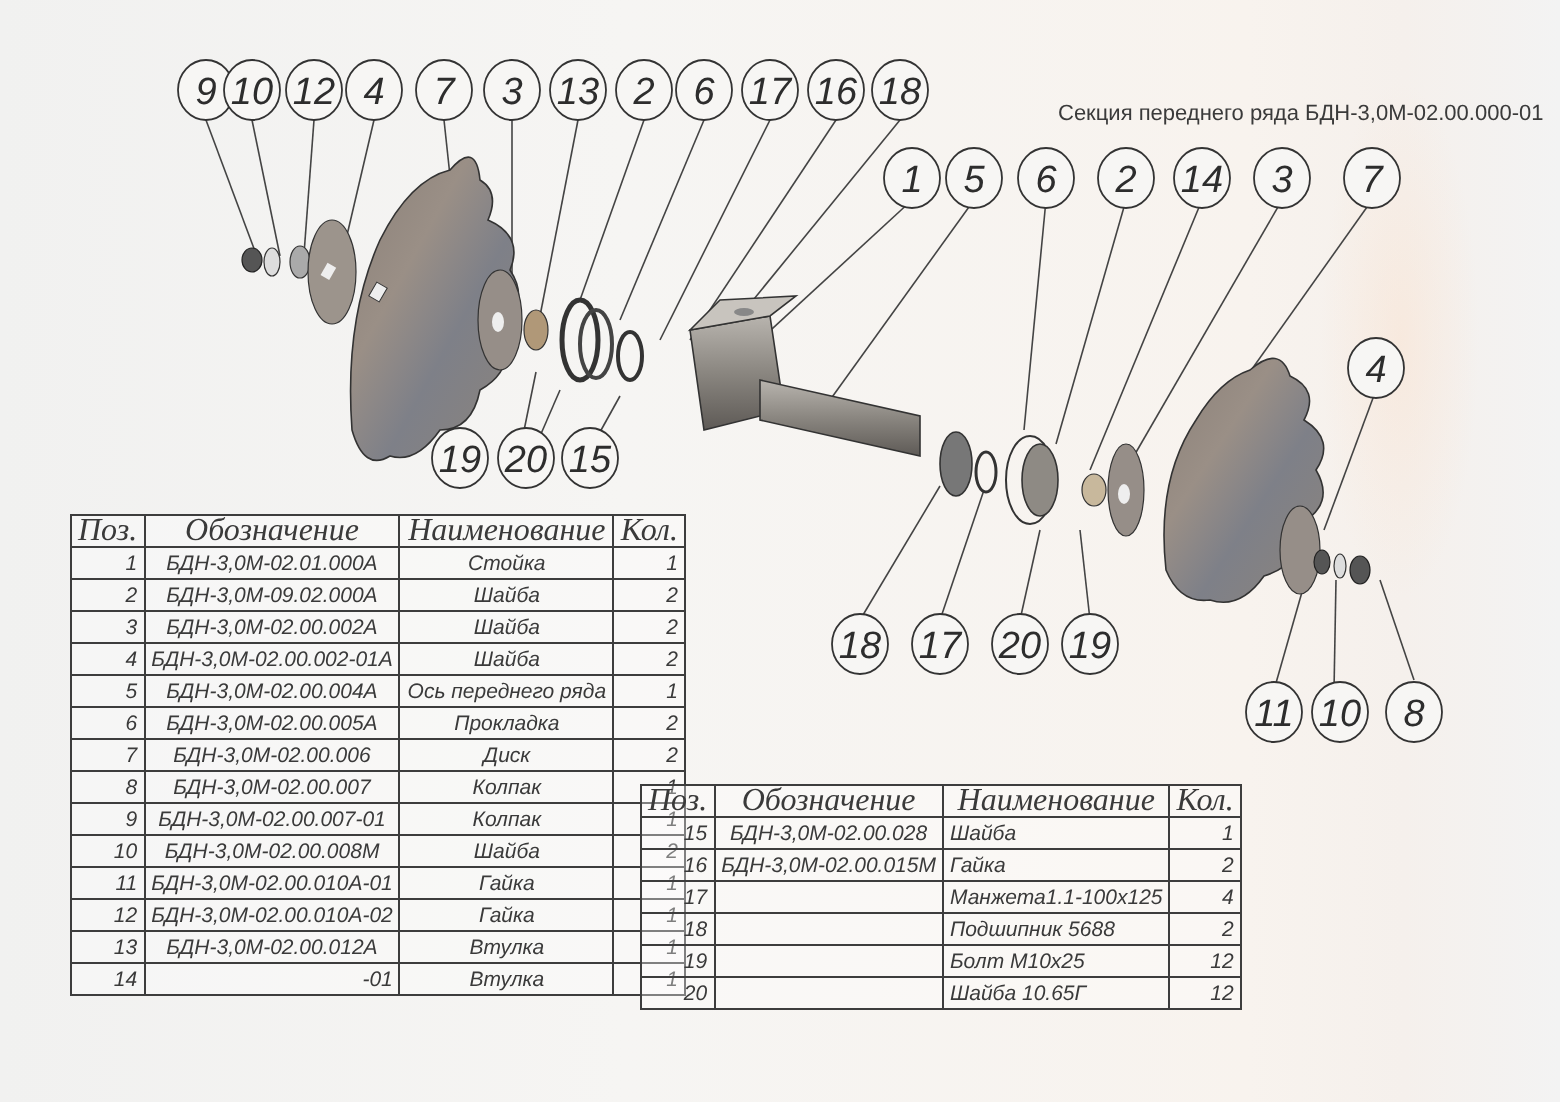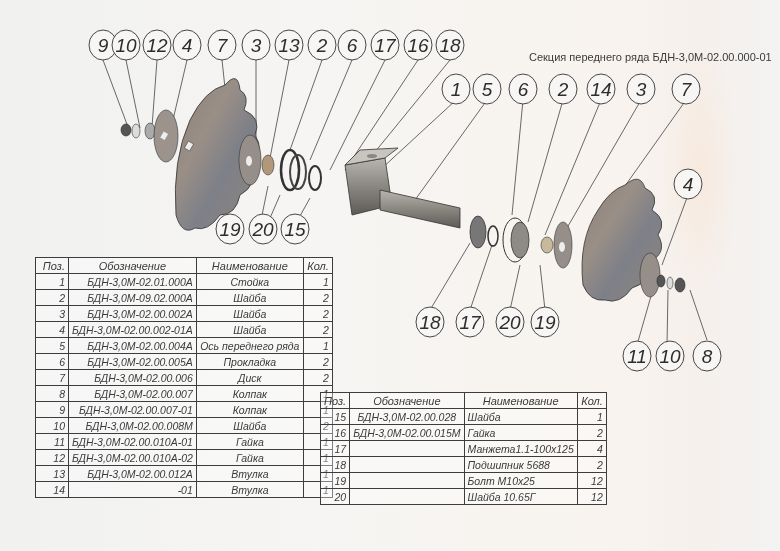--- a/index.html
+++ b/index.html
@@ -26,24 +26,24 @@
   .callout-text { font-family:"Liberation Sans", sans-serif; font-style:italic; font-size:19px; fill:#2d2d2d; }
 
   table.spec {
     position:absolute; border-collapse:collapse;
     font-size:10.5px; font-style:italic; color:#3a3a3a; background:rgba(255,255,255,0.35);
   }
   table.spec td, table.spec th {
     border:1px solid #3d3d3d; padding:0 3px; height:15px; line-height:14px; white-space:nowrap;
     font-weight:normal;
   }
-  table.spec th { font-size:11px; }
+  table.spec th { font-size:16px;font-family:Liberation Serif, serif; }
   #t1 { left:35px; top:257px; }
   #t1 .c-pos { width:26px; text-align:right; }
-  #t1 .c-code { width:115px; text-align:right; }
+  #t1 .c-code { width:115px; text-align:center; }
   #t1 .c-name { width:100px; text-align:center; }
   #t1 .c-qty { width:22px; text-align:right; }
   #t2 { left:320px; top:392px; }
   #t2 .c-pos { width:22px; text-align:right; }
   #t2 .c-code { width:95px; text-align:center; }
   #t2 .c-name { width:105px; text-align:left; }
   #t2 .c-qty { width:22px; text-align:right; }
   th.c-code, th.c-name { text-align:center !important;margin-left:12px; }
   td.right { text-align:right !important; }
 </style>

